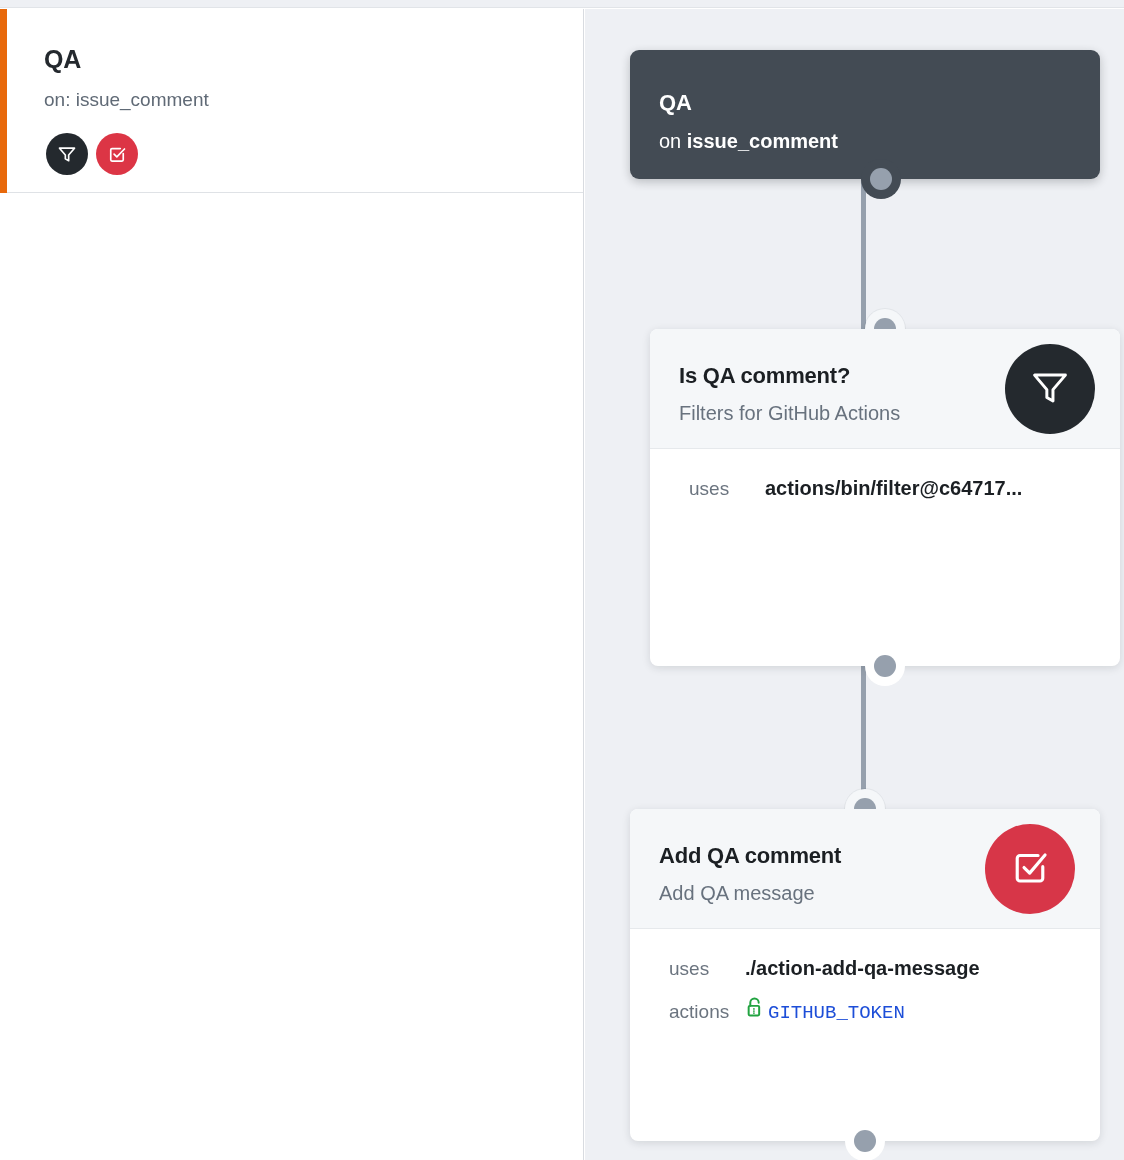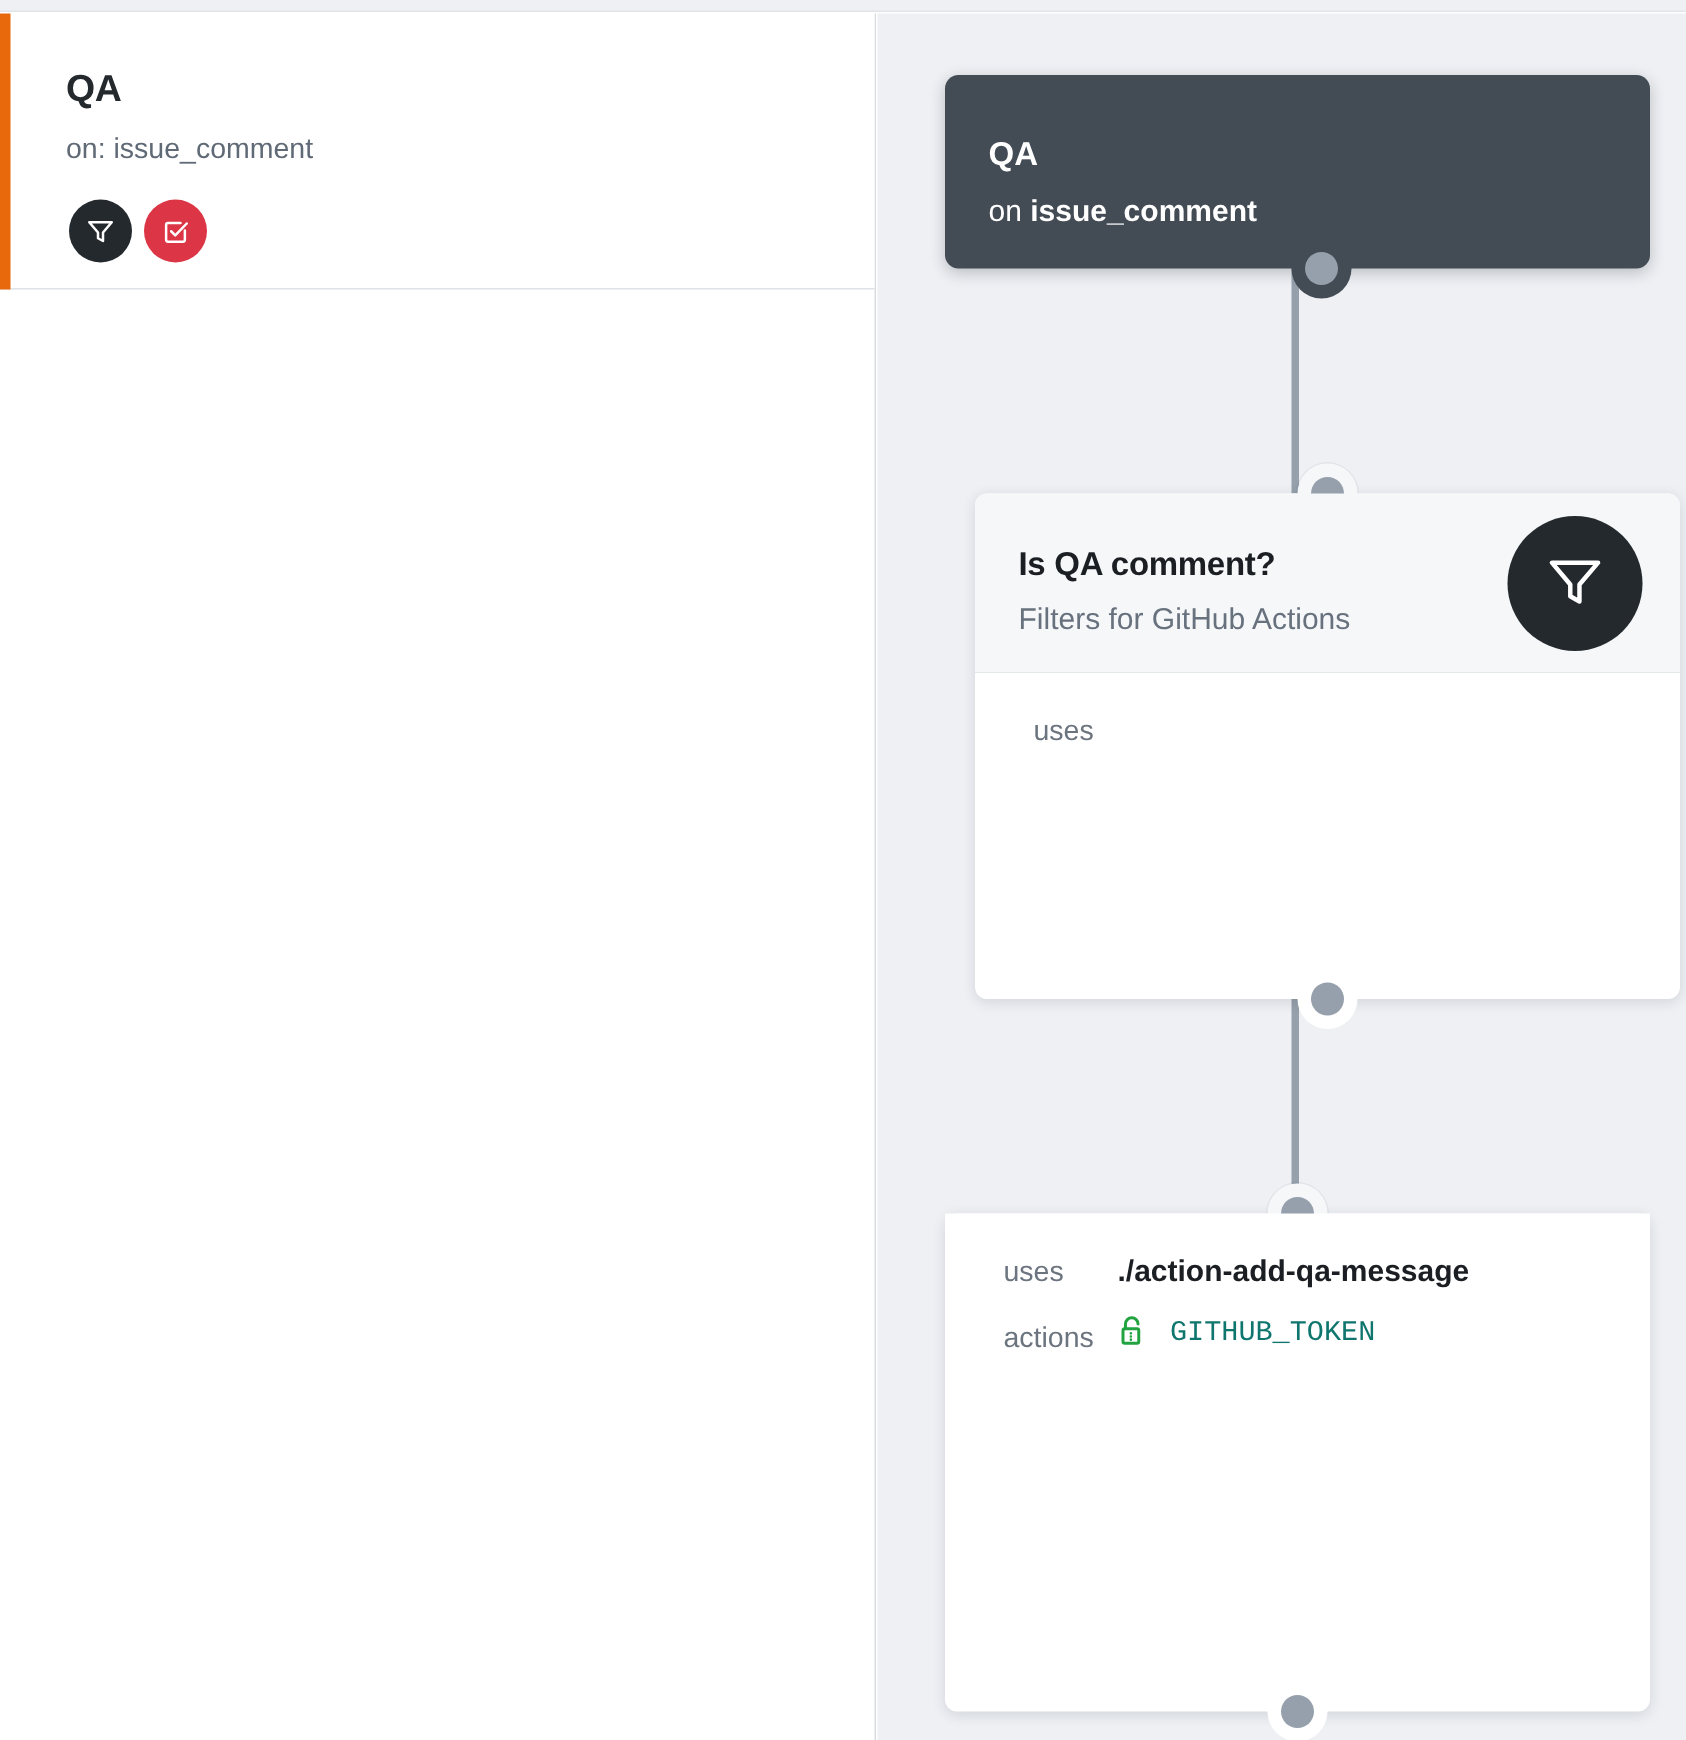--- a/index.html
+++ b/index.html
@@ -209,24 +209,24 @@
   .kv-val {
     font-size: 20px;
     font-weight: bold;
     color: #1b1f23;
     white-space: nowrap;
   }
   .kv-val.secret {
     font-family: "Liberation Mono", "DejaVu Sans Mono", monospace;
     font-weight: normal;
     font-size: 19px;
-    color: #0f766e;
-    display: flex;
-    align-items: flex-start;
-    gap: 16px;
+    color: #1d4ed8;
+    display: flex;
+    align-items: flex-end;
+    gap: 4px;
   }
   .lock-icon { display: inline-block; vertical-align: -3px; }
 
   
   .notch {
     position: absolute;
     width: 40px; height: 40px;
     border-radius: 50%;
     left: 215px;            
   }
@@ -304,31 +304,44 @@
           <svg width="42" height="42" viewBox="0 0 24 24" fill="none" stroke="#ffffff" stroke-width="1.7" stroke-linejoin="round">
             <path d="M3.2 5.2h17.6l-7.1 8.3V20l-3.5-2v-4.5z"></path>
           </svg>
         </span>
       </div>
     </div>
 
     <div class="card-body">
       <div class="kv-row">
         <span class="kv-key">uses</span>
+        <span class="kv-val">actions/bin/filter@c64717...</span>
       </div>
     </div>
 
     <div class="notch bottom"></div>
     <div class="notch-dot bottom"></div>
   </div>
 
   <div class="node card" id="node-action">
     <div class="notch top"></div>
     <div class="notch-dot top"></div>
 
+    <div class="card-head">
+      <div class="card-title">Add QA comment</div>
+      <div class="card-sub">Add QA message</div>
+      <div class="card-icon red">
+        <span>
+          <svg width="42" height="42" viewBox="0 0 24 24" fill="none" stroke="#ffffff" stroke-width="1.8" stroke-linecap="round" stroke-linejoin="round">
+            <path d="M19.3 11.8V18.4A1.6 1.6 0 0 1 17.7 20H6.3A1.6 1.6 0 0 1 4.7 18.4V7A1.6 1.6 0 0 1 6.3 5.4h10.3"></path>
+            <path d="M8.6 12.3l3.2 3.2L20.6 5.1"></path>
+          </svg>
+        </span>
+      </div>
+    </div>
 
     <div class="card-body">
       <div class="kv-row">
         <span class="kv-key">uses</span>
         <span class="kv-val">./action-add-qa-message</span>
       </div>
       <div class="kv-row">
         <span class="kv-key">actions</span>
         <span class="kv-val secret">
           <span class="lock-icon">

